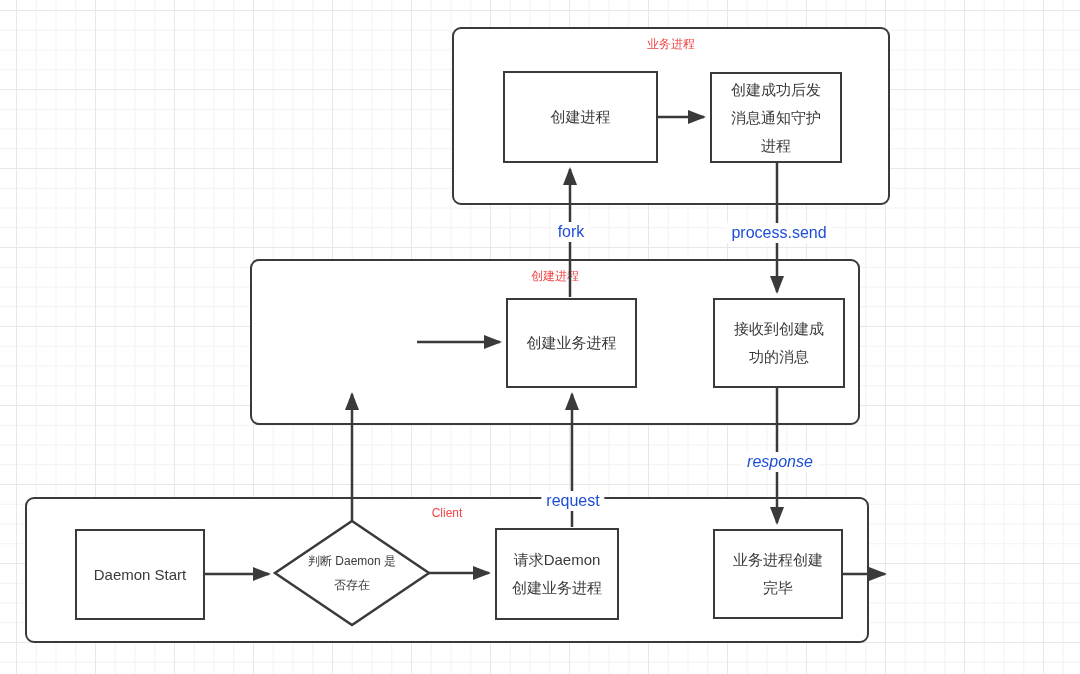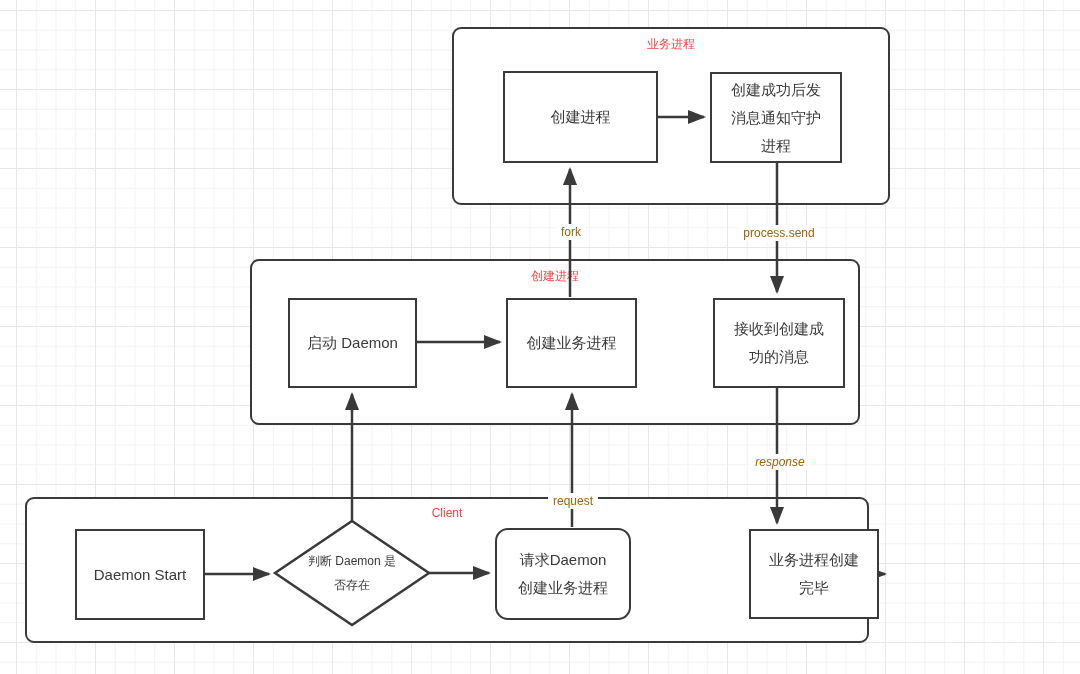--- a/index.html
+++ b/index.html
@@ -54,41 +54,41 @@
     font-size: 15px;
     line-height: 28px;
     color: #3a3a3a;
   }
   .n-create-process  { left: 503px; top: 71px;  width: 155px; height: 92px; }
   .n-notify-daemon   { left: 710px; top: 72px;  width: 132px; height: 91px; }
   .n-start-daemon    { left: 288px; top: 298px; width: 129px; height: 90px; }
   .n-create-business { left: 506px; top: 298px; width: 131px; height: 90px; }
   .n-receive-msg     { left: 713px; top: 298px; width: 132px; height: 90px; }
   .n-client-start    { left: 75px;  top: 529px; width: 130px; height: 91px; }
-  .n-request-daemon  { left: 495px; top: 528px; width: 136px; height: 92px; border-radius: 13px; }
-  .n-created-done    { left: 713px; top: 529px; width: 130px; height: 90px; margin-left: 36px; }
+  .n-request-daemon  { left: 495px; top: 528px; width: 124px; height: 92px; }
+  .n-created-done    { left: 713px; top: 529px; width: 130px; height: 90px; }
   .n-end             { left: 891px; top: 529px; width: 131px; height: 89px; }
 
   .diamond-label {
     position: absolute;
     left: 282px; top: 549px; width: 140px;
     text-align: center;
     white-space: pre-line;
     font-size: 12px;
     line-height: 24px;
     color: #3a3a3a;
   }
 
   .edge-label {
     position: absolute;
     transform: translate(-50%, -50%);
     background: #ffffff;
     padding: 1px 5px;
-    font-size: 12px;
-    color: #a16207;
+    font-size: 16px;
+    color: #1d4ed8;
     white-space: nowrap;
   }
   .l-fork     { left: 571px; top: 232px; }
   .l-ps       { left: 779px; top: 233px; text-align: right; }
   .l-request  { left: 573px; top: 461px; margin-top: 40px; }
   .l-response { left: 780px; top: 462px; font-style: italic; }
 </style>
 </head>
 <body>
 
@@ -124,23 +124,20 @@
   </svg>
 
   <div class="node n-create-process">
     <span class="node-label">创建进程</span>
   </div>
   <div class="node n-notify-daemon">
     <span class="node-label">创建成功后发
 消息通知守护
 进程</span>
   </div>
-  <div class="node n-start-daemon">
-    <span class="node-label">启动 Daemon</span>
-  </div>
   <div class="node n-create-business">
     <span class="node-label">创建业务进程</span>
   </div>
   <div class="node n-receive-msg">
     <span class="node-label">接收到创建成
 功的消息</span>
   </div>
   <div class="node n-client-start">
     <span class="node-label">Daemon Start</span>
   </div>

